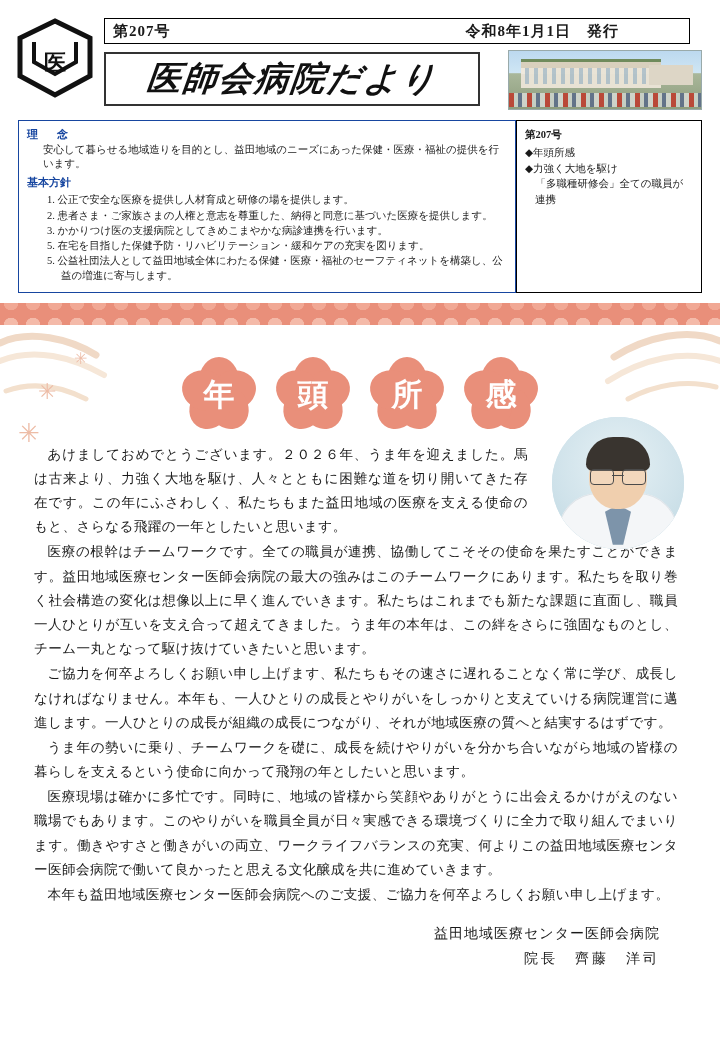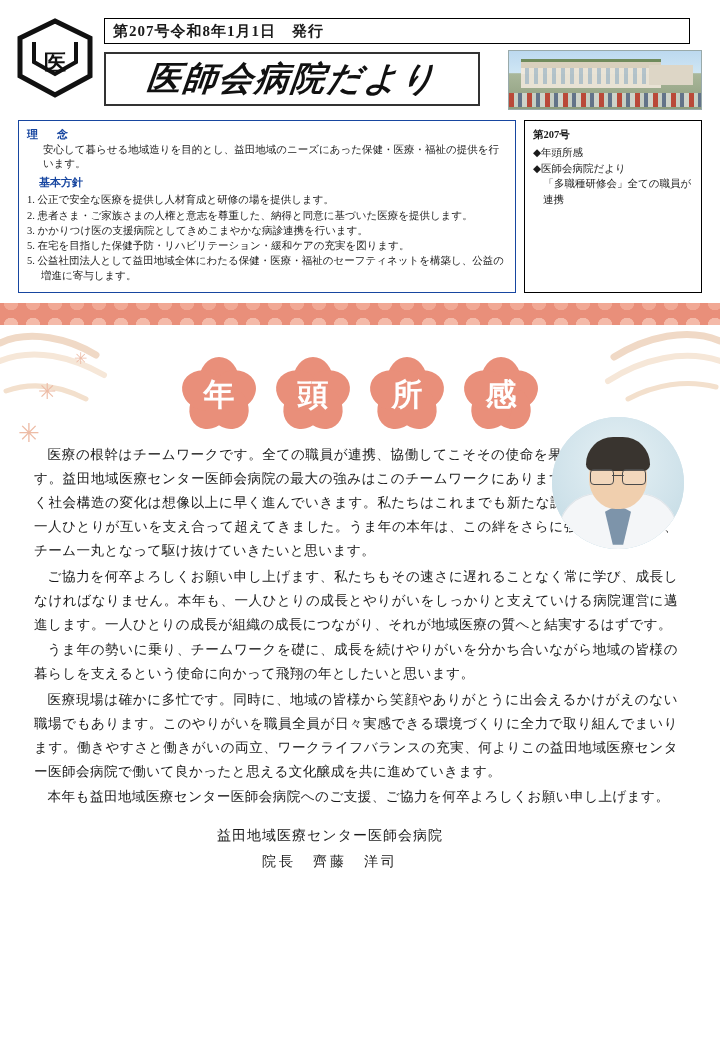--- a/index.html
+++ b/index.html
@@ -48,21 +48,21 @@
   }
   .issue-no {
     font-size: 15px;
     font-weight: bold;
     letter-spacing: 1px;
     padding-left: 8px;
     flex: 0 0 auto;
   }
   .issue-date {
     flex: 1 1 auto;
-    text-align: left;
+    text-align: right;
     font-size: 15px;
     font-weight: bold;
     letter-spacing: 1px;
     padding-right: 70px;
   }
   .title-box {
     position: absolute;
     left: 104px;
     top: 52px;
     width: 376px;
@@ -122,21 +122,21 @@
     position: absolute;
     left: 0; right: 0; bottom: 2px;
     height: 14px;
     background: repeating-linear-gradient(to right, #c0392b 0 5px, #cfd6cf 5px 9px, #5a6b8a 9px 13px, #d9dcd6 13px 18px);
     opacity: .85;
   }
 
   
   .info-row {
     display: flex;
-    gap: 8px;
+    gap: 0;
     padding: 0 18px;
     box-sizing: border-box;
   }
   .rinen-box {
     flex: 0 0 498px;
     border: 1.5px solid #1746a0;
     box-sizing: border-box;
     padding: 6px 8px 8px 8px;
   }
   .rinen-head {
@@ -148,32 +148,32 @@
   .rinen-text {
     font-size: 10.5px;
     line-height: 1.35;
     margin: 1px 0 4px 16px;
   }
   .houshin-head {
     color: #1746a0;
     font-weight: bold;
     font-size: 11px;
     margin-top: 2px;
-    margin-left: 12px;
   }
   .houshin-list {
     margin: 2px 0 0 0;
     padding: 0;
     list-style: none;
     font-size: 10.5px;
     line-height: 1.45;
   }
   .houshin-list li {
     padding-left: 14px;
     text-indent: -14px;
+    margin-left: 20px;
   }
   .contents-box {
     flex: 1 1 auto;
     border: 1.5px solid #000;
     box-sizing: border-box;
     padding: 6px 8px;
     font-size: 10.5px;
     line-height: 1.5;
   }
   .contents-no {
@@ -370,21 +370,21 @@
   }
   .body-text p {
     margin: 0 0 1px 0;
     text-indent: 1em;
   }
   .body-text p.first-para {
     padding-right: 150px;
   }
   .signature {
     margin-top: 14px;
-    text-align: center;
+    text-align: right;
     padding-right: 60px;
     font-size: 14px;
     line-height: 1.8;
     letter-spacing: 1px;
   }
   .sig-line2 {
     letter-spacing: 3px;
   }
   .sparkle {
     position: absolute;
@@ -437,21 +437,21 @@
         <li>3. かかりつけ医の支援病院としてきめこまやかな病診連携を行います。</li>
         <li>5. 在宅を目指した保健予防・リハビリテーション・緩和ケアの充実を図ります。</li>
         <li>5. 公益社団法人として益田地域全体にわたる保健・医療・福祉のセーフティネットを構築し、公益の増進に寄与します。</li>
       </ul>
     </div>
 
     <div class="contents-box">
       <div class="contents-no">第207号</div>
       <ul class="contents-list">
         <li>◆年頭所感</li>
-        <li>◆医師会病院だより</li>
+        <li>◆力強く大地を駆け</li>
         <li>　「多職種研修会」全ての職員が連携</li>
       </ul>
     </div>
   </div>
 
   <div class="band"></div>
 
   <div class="article">
 
     <div class="deco-left">
@@ -525,20 +525,21 @@
       <div class="head"></div>
       <div class="hair"></div>
       <div class="glasses">
           <i class="l"></i>
           <b></b>
           <i class="r"></i>
         </div>
     </div>
 
     <div class="body-text">
+      <p class="first-para">あけましておめでとうございます。２０２６年、うま年を迎えました。馬は古来より、力強く大地を駆け、人々とともに困難な道を切り開いてきた存在です。この年にふさわしく、私たちもまた益田地域の医療を支える使命のもと、さらなる飛躍の一年としたいと思います。</p>
       <p>医療の根幹はチームワークです。全ての職員が連携、協働してこそその使命を果たすことができます。益田地域医療センター医師会病院の最大の強みはこのチームワークにあります。私たちを取り巻く社会構造の変化は想像以上に早く進んでいきます。私たちはこれまでも新たな課題に直面し、職員一人ひとりが互いを支え合って超えてきました。うま年の本年は、この絆をさらに強固なものとし、チーム一丸となって駆け抜けていきたいと思います。</p>
       <p>ご協力を何卒よろしくお願い申し上げます、私たちもその速さに遅れることなく常に学び、成長しなければなりません。本年も、一人ひとりの成長とやりがいをしっかりと支えていける病院運営に邁進します。一人ひとりの成長が組織の成長につながり、それが地域医療の質へと結実するはずです。</p>
       <p>うま年の勢いに乗り、チームワークを礎に、成長を続けやりがいを分かち合いながら地域の皆様の暮らしを支えるという使命に向かって飛翔の年としたいと思います。</p>
       <p>医療現場は確かに多忙です。同時に、地域の皆様から笑顔やありがとうに出会えるかけがえのない職場でもあります。このやりがいを職員全員が日々実感できる環境づくりに全力で取り組んでまいります。働きやすさと働きがいの両立、ワークライフバランスの充実、何よりこの益田地域医療センター医師会病院で働いて良かったと思える文化醸成を共に進めていきます。</p>
       <p>本年も益田地域医療センター医師会病院へのご支援、ご協力を何卒よろしくお願い申し上げます。</p>
     </div>
 
     <div class="signature">
       <div>益田地域医療センター医師会病院</div>
       <div class="sig-line2">院長　齊藤　洋司</div>

